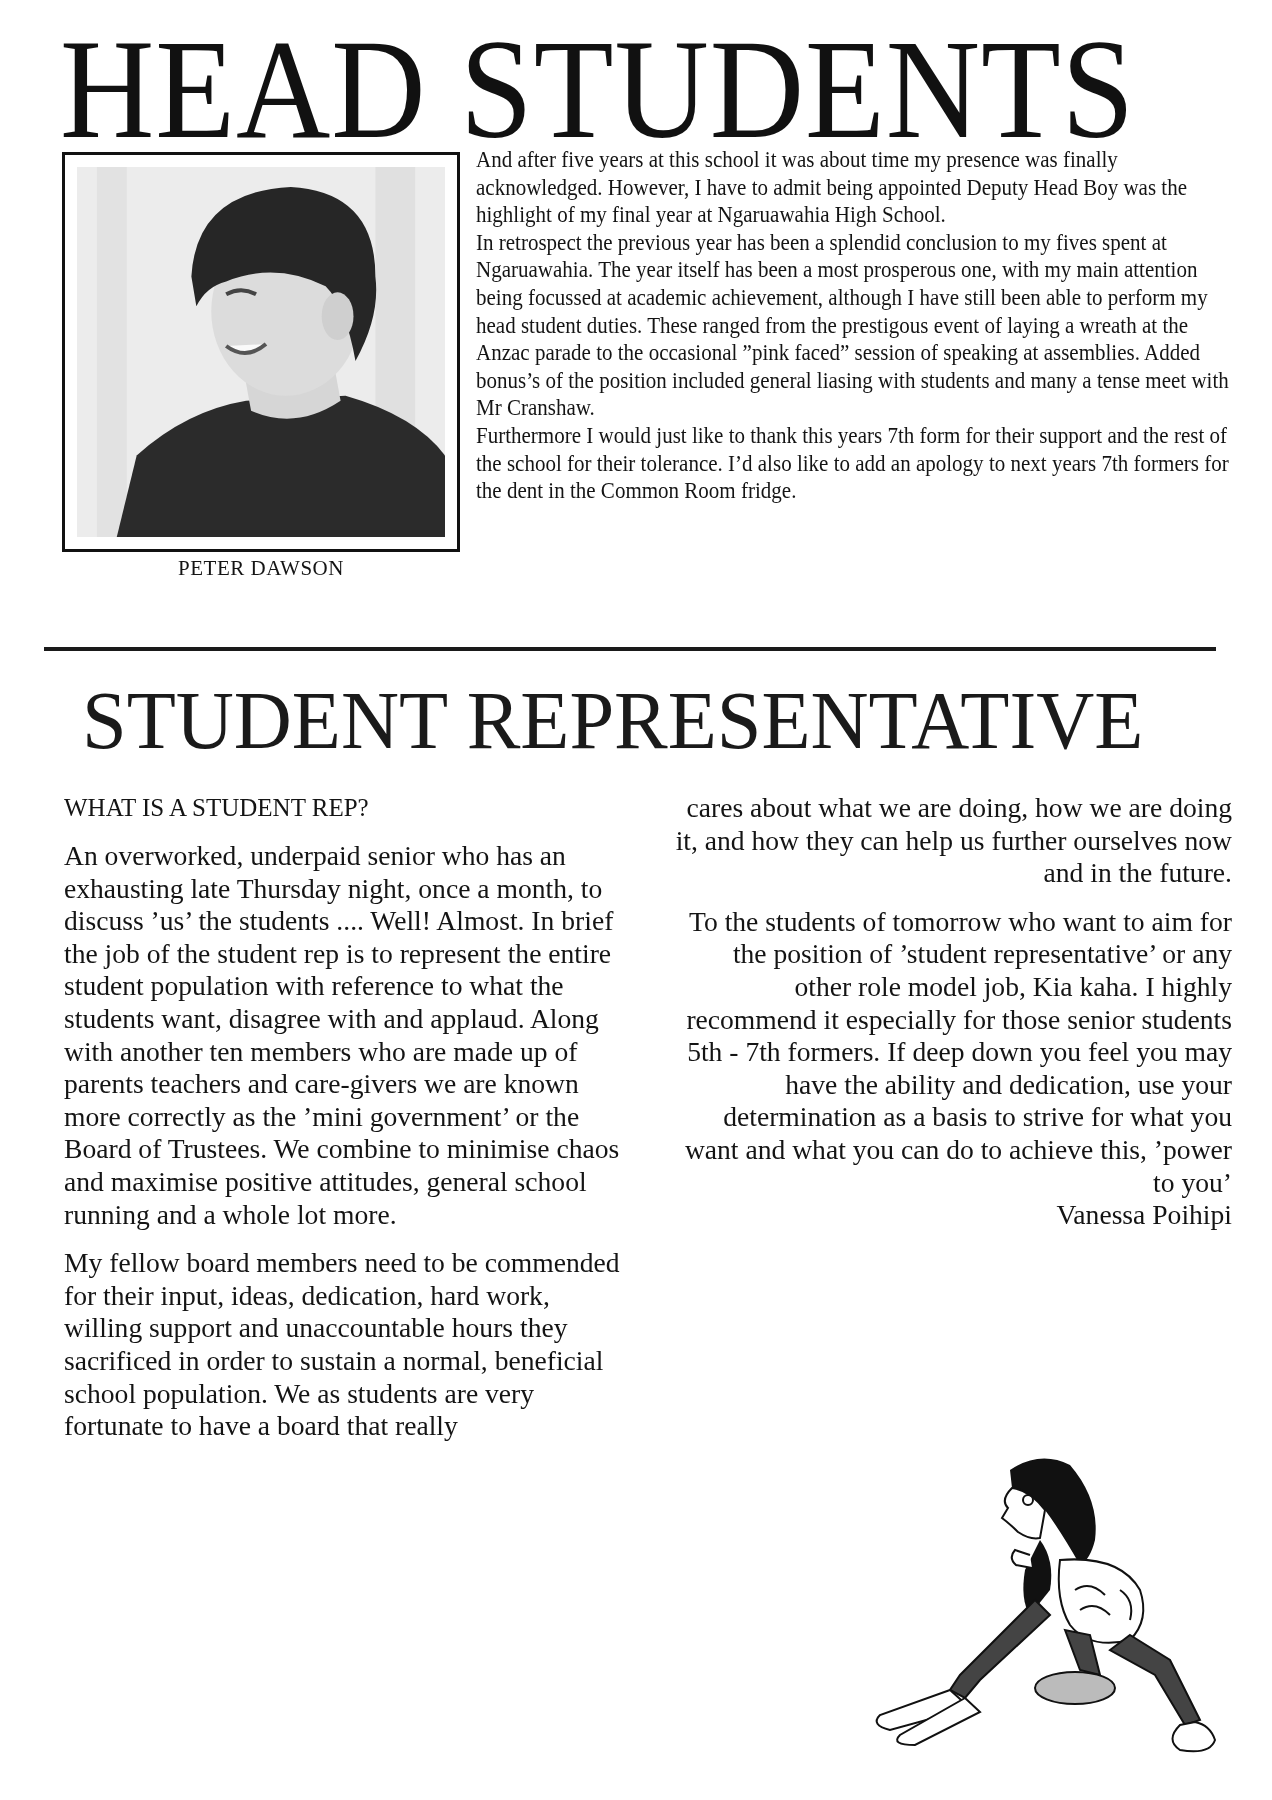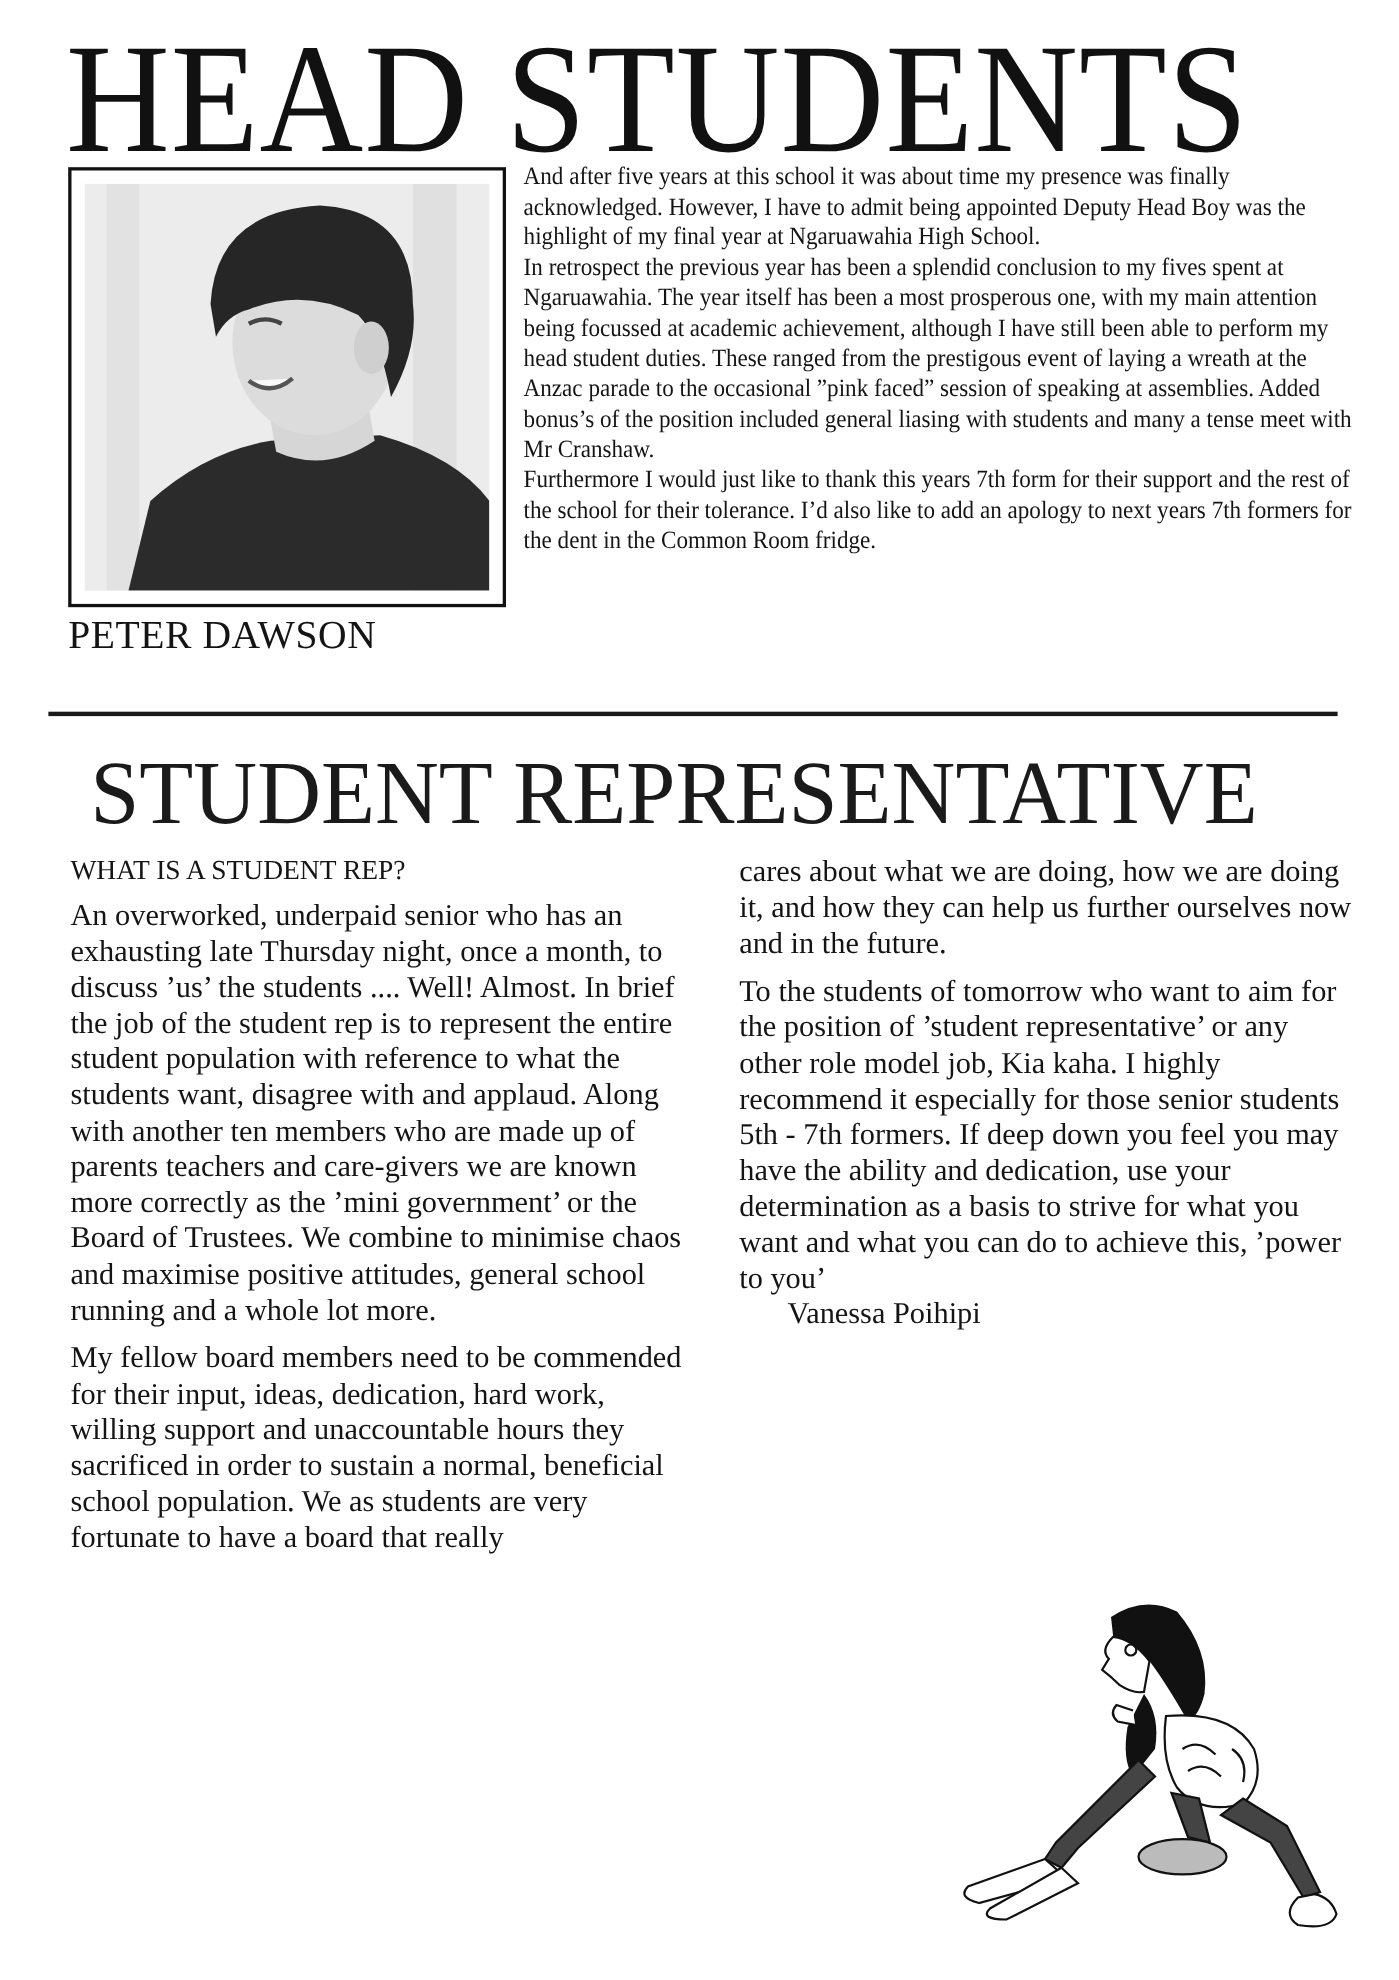--- a/index.html
+++ b/index.html
@@ -3,30 +3,30 @@
 <meta charset="utf-8">
 <style>
   html, body { margin:0; padding:0; background:#ffffff; }
   body { width:1272px; height:1800px; position:relative; overflow:hidden; color:#141414;
          font-family:"Liberation Serif", "DejaVu Serif", serif; }
   .abs { position:absolute; }
   #title-head { left:60px; top:18px; width:1150px; font-size:142px; line-height:1; letter-spacing:1px;
                 transform:scaleX(0.92); transform-origin:left top; white-space:nowrap; color:#111; }
   #photo-frame { left:62px; top:152px; width:398px; height:400px; border:3px solid #111; box-sizing:border-box; background:#fff; }
   #photo { position:absolute; left:12px; top:12px; right:12px; bottom:12px; background:#f2f2f2; overflow:hidden; }
-  #caption { left:62px; top:556px; width:398px; font-size:36px; letter-spacing:0.5px; }
+  #caption { left:62px; top:556px; width:398px; text-align:center; font-size:21px; letter-spacing:0.5px; }
   #head-text { left:476px; top:146px; width:760px; font-family:"Liberation Serif", serif; font-size:22.6px; line-height:27.6px;
                transform:scaleX(0.93); transform-origin:left top; width:815px; }
   #head-text p { margin:0; }
   #divider { left:44px; top:647px; width:1172px; height:4px; background:#1a1a1a; }
   #title-rep { left:82px; top:680px; font-size:82px; line-height:1; white-space:nowrap; transform:scaleX(0.98); transform-origin:left top; color:#1a1a1a; }
   .col { font-size:27.6px; line-height:32.6px; }
-  .col p { margin:0 0 11px 0; }
+  .col p { margin:16px 0 11px 0; }
   #col-left { left:64px; top:776px; width:560px; }
-  #col-right { left:672px; top:776px; width:560px; }
+  #col-right { left:672px; top:776px; width:560px;text-align:right; }
   #rep-question { font-size:25px; line-height:32px; margin-bottom:8px !important; }
   #signature { margin:0 0 0 44px !important; }
   #cartoon { left:840px; top:1440px; width:400px; height:330px; }
 </style>
 </head>
 <body>
 
 <h1 id="title-head" class="abs" style="margin:0;font-weight:normal;">HEAD STUDENTS</h1>
 
 <div id="photo-frame" class="abs">

